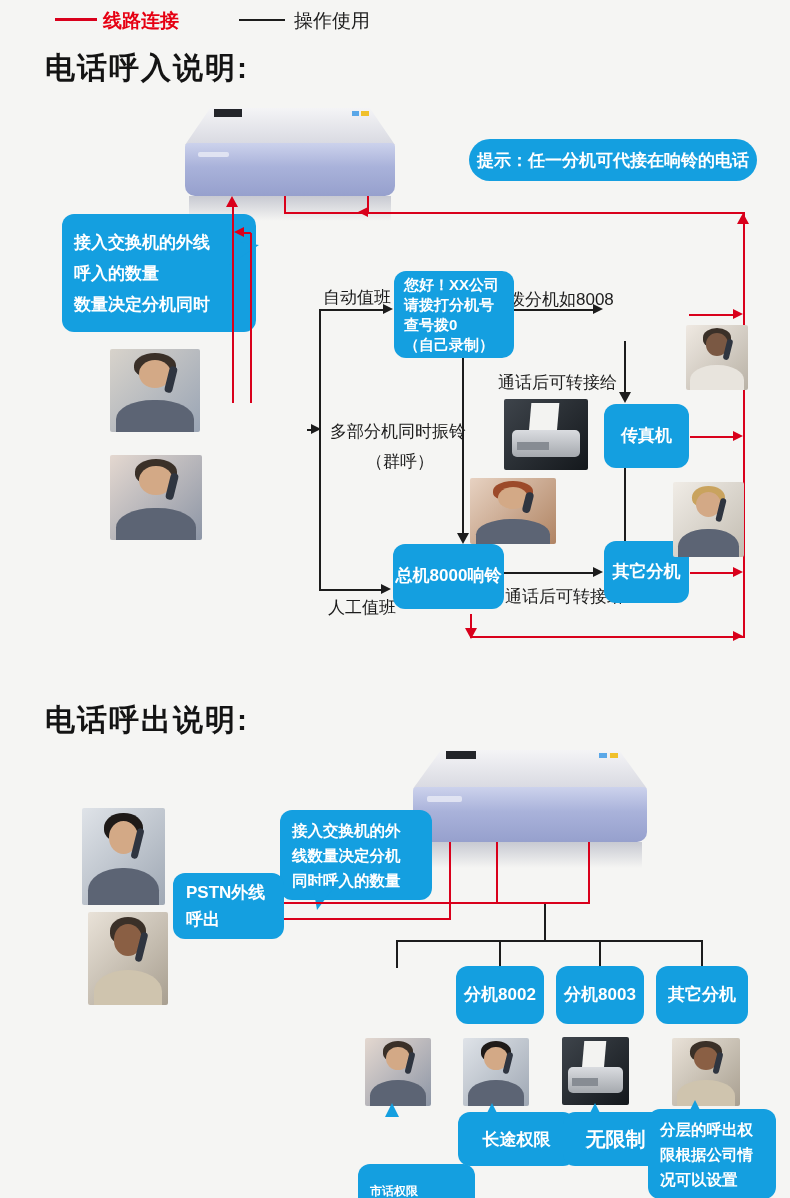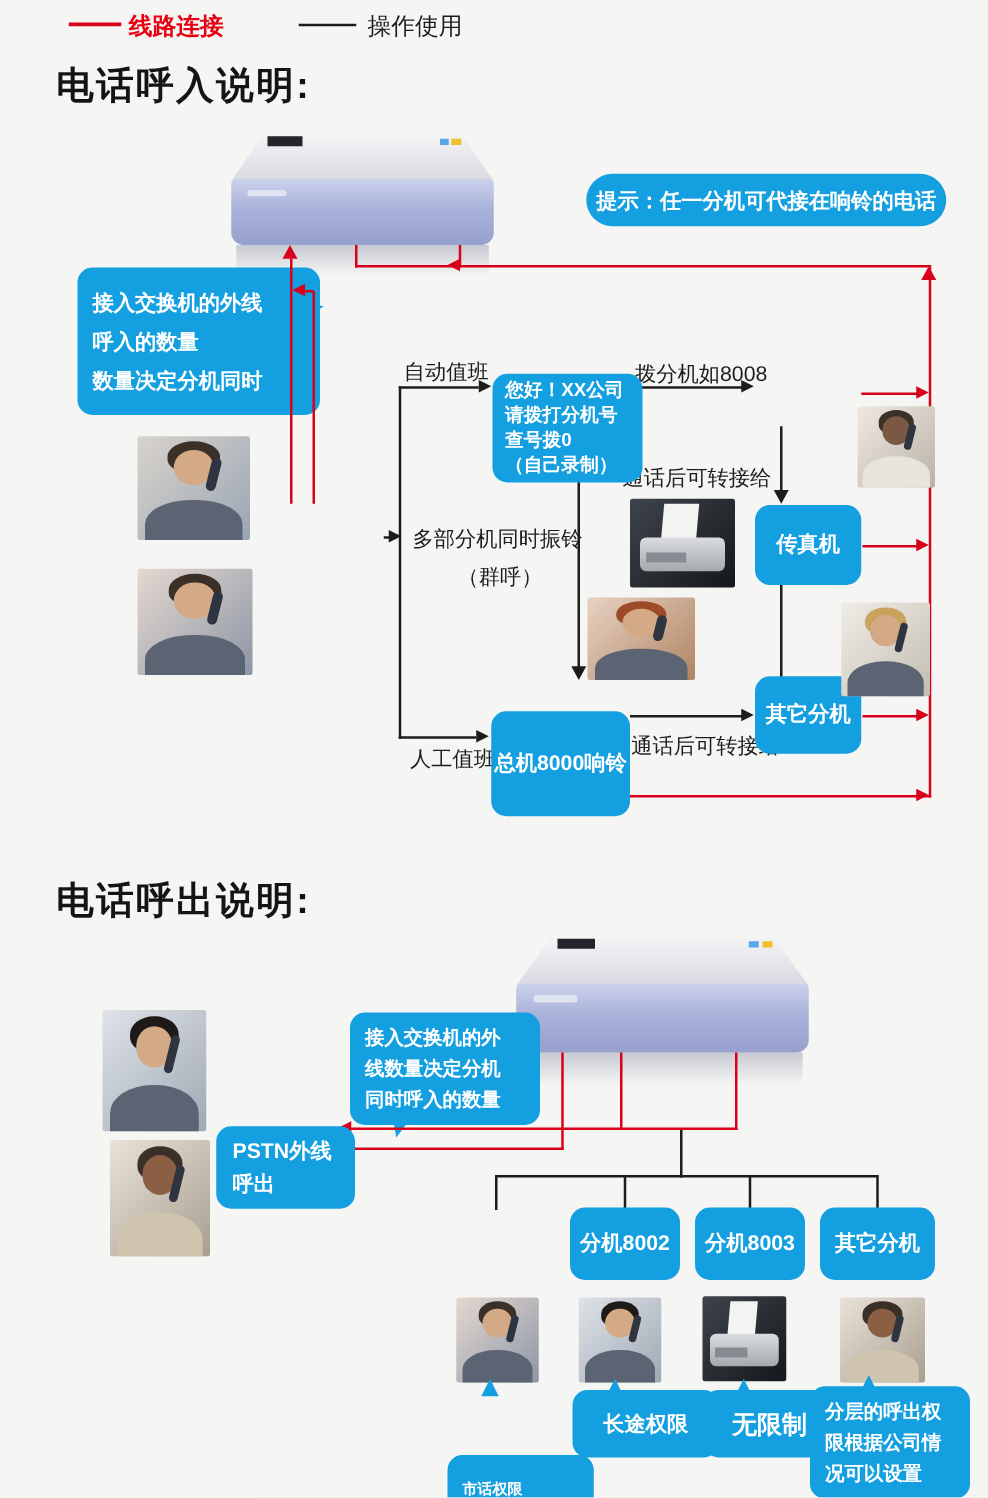--- a/index.html
+++ b/index.html
@@ -18,21 +18,21 @@
   .r-down{border-width:11px 6px 0 6px;border-top-color:#d9001b;}
   .b-right{border-width:5px 0 5px 10px;border-left-color:#1c1c1c;}
   .b-down{border-width:11px 6px 0 6px;border-top-color:#1c1c1c;}
 
   .flabel{position:absolute;font-size:17px;color:#1c1c1c;font-weight:500;white-space:nowrap;}
 
   
   .bluebox{position:absolute;background:#149fe0;color:#fff;font-weight:700;border-radius:12px;
     display:flex;flex-direction:column;justify-content:center;align-items:center;
     text-align:center;font-size:17px;line-height:1.45;}
-  .bluebox.leftal{align-items:flex-start;text-align:left;padding-left:10px;margin-top:28px;}
+  .bluebox.leftal{align-items:flex-start;text-align:left;padding-left:10px;}
   .pill{position:absolute;background:#149fe0;color:#fff;font-weight:700;font-size:17px;
     border-radius:24px;display:flex;align-items:center;justify-content:center;white-space:nowrap;}
   .bubble{position:absolute;background:#149fe0;color:#fff;font-weight:700;border-radius:12px;
     display:flex;flex-direction:column;justify-content:center;padding:6px 12px;}
   .bubble span{display:block;}
   .tail{position:absolute;width:0;height:0;border-style:solid;border-color:transparent;}
 
   
   .device{position:absolute;}
   .device .top{position:absolute;left:0;right:0;top:0;height:42%;
@@ -149,21 +149,21 @@
   <div class="flabel" style="left:505px;top:585px">通话后可转接给</div>
 
   <div class="bluebox leftal" style="left:394px;top:271px;width:110px;height:87px;font-size:15px;line-height:20px">
     <span>您好！XX公司</span>
     <span>请拨打分机号</span>
     <span>查号拨0</span>
     <span>（自己录制）</span>
   </div>
   <div class="bluebox" style="left:604px;top:404px;width:85px;height:64px">传真机</div>
   <div class="bluebox" style="left:604px;top:541px;width:85px;height:62px">其它分机</div>
-  <div class="bluebox" style="left:393px;top:569px;width:111px;height:84px">总机8000响铃</div>
+  <div class="bluebox" style="left:393px;top:544px;width:111px;height:65px">总机8000响铃</div>
 
   <div class="photo" style="left:110px;top:349px;width:90px;height:83px">
     <div class="hair"></div>
       <div class="head"></div>
       <div class="body"></div>
       <div class="phone"></div>
   </div>
   <div class="photo t2" style="left:110px;top:455px;width:92px;height:85px">
     <div class="hair"></div>
       <div class="head"></div>

